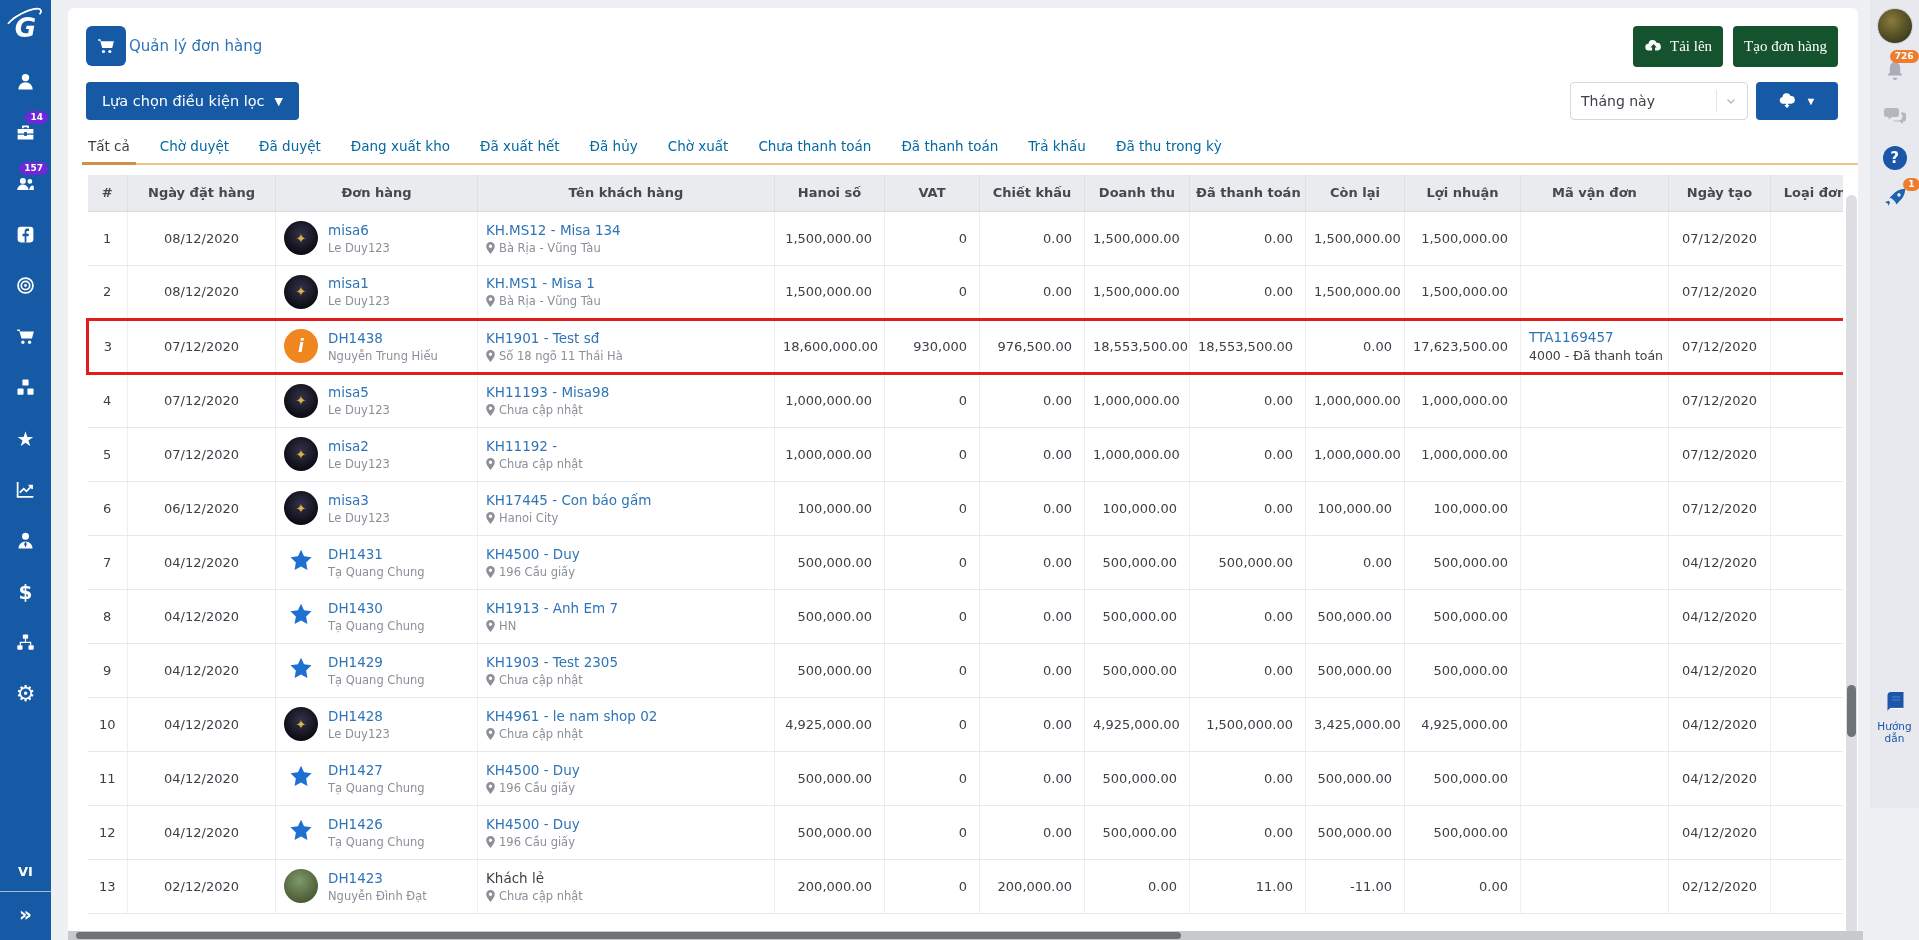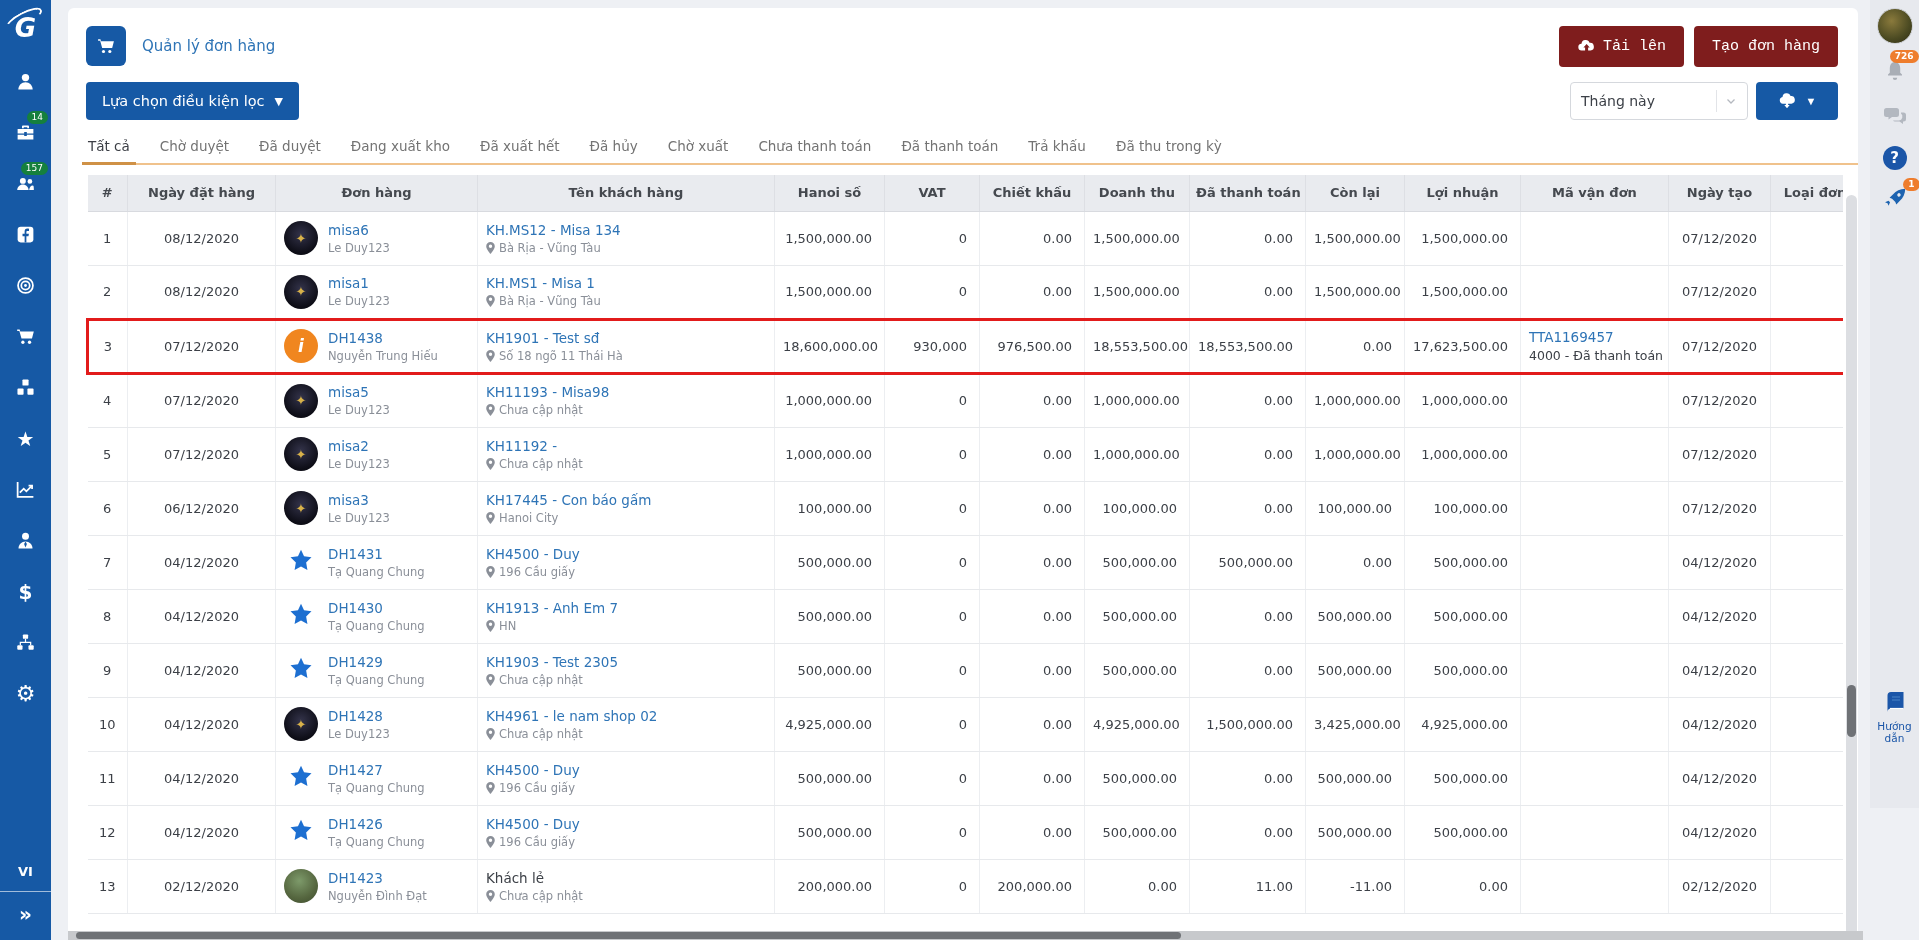--- a/index.html
+++ b/index.html
@@ -9,22 +9,22 @@
   
   .sidebar { position:absolute; left:0; top:0; width:51px; height:940px; background:#1659a5;
     display:flex; flex-direction:column; align-items:center; z-index:30; }
   .logo { width:51px; height:56px; display:flex; align-items:center; justify-content:center;
     color:#fff; font-weight:bold; font-size:26px; font-style:italic; position:relative; }
   .logo .swoosh { position:absolute; width:40px; height:14px; border:2px solid #fff; border-radius:50%;
     transform:rotate(-28deg); border-left-color:transparent; border-bottom-color:transparent; top:12px; left:4px; }
   .nav-item { width:51px; height:51px; display:flex; align-items:center; justify-content:center;
     position:relative; cursor:pointer; color:#fff; }
   .nav-item svg { width:21px; height:21px; }
-  .nav-badge { position:absolute; top:4px; right:3px; background:#15803d; color:#fff; font-size:9px;
-    border-radius:8px; padding:1px 5px; line-height:11px; font-weight:normal; }
+  .nav-badge { position:absolute; top:4px; right:3px; background:#6d28d9; color:#fff; font-size:9px;
+    border-radius:8px; padding:1px 5px; line-height:11px; font-weight:bold; }
   .glyph { font-size:20px; line-height:1; color:#fff; }
   .sb-spacer { flex:1; }
   .sb-lang { color:#fff; font-size:13px; font-weight:bold; padding:10px 0 12px; }
   .sb-divider { width:51px; height:1px; background:rgba(255,255,255,.6); }
   .sb-collapse { color:#fff; font-size:20px; font-weight:bold; padding:10px 0 14px; cursor:pointer; }
 
   
   .rightbar { position:absolute; right:0; top:0; width:49px; height:808px; background:#e7e9ee;
     display:flex; flex-direction:column; align-items:center; z-index:30; }
   .rb-item { position:relative; margin-top:14px; cursor:pointer; display:flex; align-items:center; justify-content:center; }
@@ -36,42 +36,42 @@
   .rb-guide .lbl { color:#1b56a8; font-size:10.5px; margin-top:2px; }
 
   
   .main { position:absolute; left:51px; right:49px; top:0; bottom:0; background:#eef0f4; }
   .card { position:absolute; left:17px; right:12px; top:8px; bottom:-6px; background:#fff;
     border-radius:6px 6px 0 0; padding:16px 0 0 18px; overflow:hidden; }
 
   .card-head { display:flex; align-items:center; height:44px; padding-right:20px; }
   .cart-btn { width:40px; height:40px; background:#1659a5; border:none; border-radius:6px; cursor:pointer;
     display:flex; align-items:center; justify-content:center; }
-  .page-title { color:#2e74b6; font-size:15px; margin-left:16px; }
+  .page-title { color:#2e74b6; font-size:15px; margin-left:3px; }
   .head-actions { margin-left:auto; display:flex; gap:10px; }
-  .btn-primary { background:#7f1d1d; color:#fff; border:none; border-radius:4px; height:41px;
-    padding:0 18px; font-size:15px; cursor:pointer; display:flex; align-items:center; gap:8px;
-    font-family:Liberation Mono, monospace; }
+  .btn-primary { background:#14532d; color:#fff; border:none; border-radius:4px; height:41px;
+    padding:0 11px; font-size:15px; cursor:pointer; display:flex; align-items:center; gap:8px;
+    font-family:Liberation Serif, serif; }
 
   .filter-row { display:flex; align-items:center; margin-top:14px; padding-right:20px; }
   .btn-filter { background:#1659a5; color:#fff; border:none; border-radius:4px; height:38px;
     padding:0 16px; font-size:14.5px; cursor:pointer; display:flex; align-items:center; gap:10px; font-family:inherit; }
   .caret { font-size:11px; }
   .filter-right { margin-left:auto; display:flex; gap:8px; }
   .select-box { height:38px; min-width:178px; background:#fff; border:1px solid #d5d8dd; border-radius:4px;
     display:flex; align-items:center; padding:0 10px; font-size:14px; color:#3c4047; cursor:pointer; }
   .select-box .sep { margin-left:auto; width:1px; height:22px; background:#e2e4e8; margin-right:8px; }
   .select-box .chev { color:#b4b8bf; font-size:12px; }
   .btn-split { background:#1659a5; color:#fff; border:none; border-radius:4px; height:38px; width:82px;
     display:flex; align-items:center; justify-content:center; gap:10px; cursor:pointer; }
 
   .tabs-row { display:flex; align-items:flex-end; margin-top:12px; padding-right:24px;
     border-bottom:2px solid #f0c28c;gap:18px; }
   .tabs { display:flex; gap:26px; }
-  .tab { background:none; border:none; font-family:inherit; font-size:13.5px; color:#737373;
+  .tab { background:none; border:none; font-family:inherit; font-size:13.5px; color:#0369a1;
     padding:6px 2px 9px; cursor:pointer; position:relative; white-space:nowrap; }
   .tab.active { color:#3b3e45; }
   .tab.active::after { content:""; position:absolute; left:-4px; right:-4px; bottom:-2px; height:3px; background:#cf9146; }
   .tabs-right { margin-left:auto; display:flex; align-items:center; gap:8px; padding-bottom:6px; }
   .range-label { font-size:13.5px; color:#3c4047; margin-right:6px; }
   .page-btn { width:34px; height:34px; background:#eef0f3; border:none; border-radius:4px; cursor:pointer;
     display:flex; align-items:center; justify-content:center; }
   .size-select { height:34px; min-width:138px; border:1px solid #d5d8dd; border-radius:4px; background:#fff;
     display:flex; align-items:center; gap:10px; padding:0 8px; font-size:13.5px; color:#3c4047; cursor:pointer; }
 

